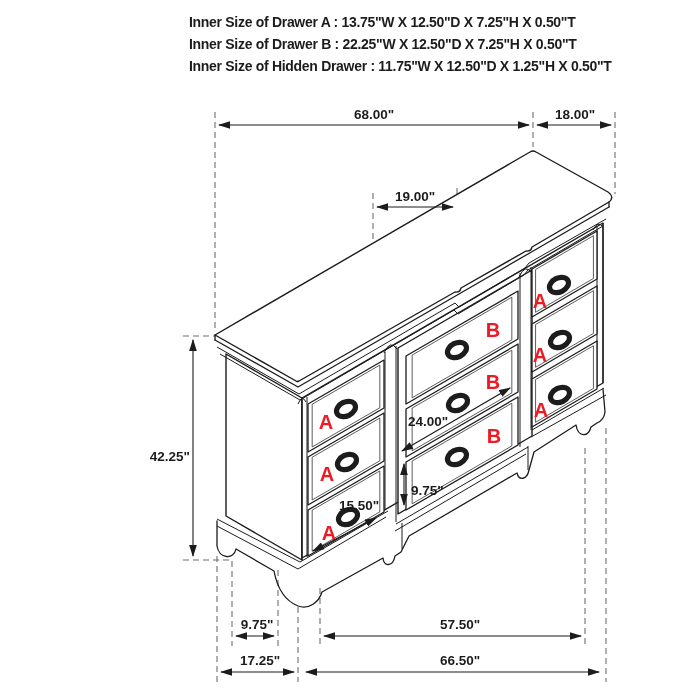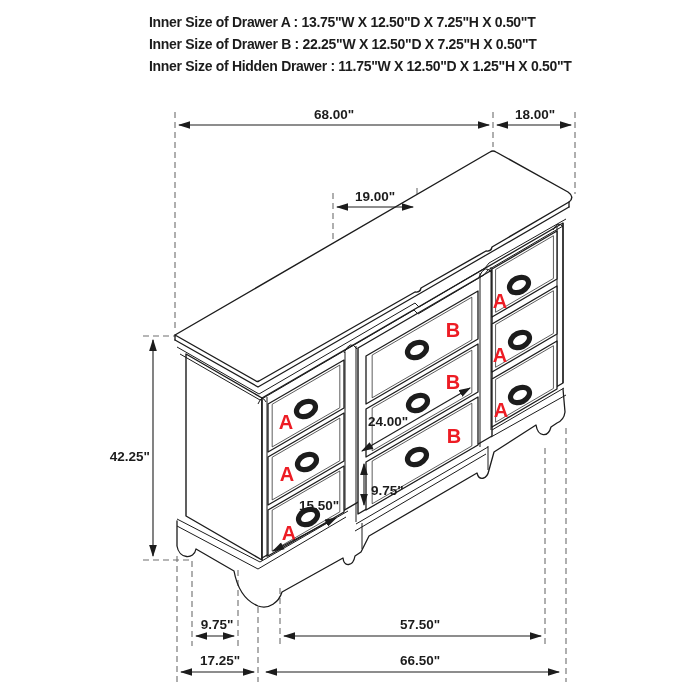--- a/index.html
+++ b/index.html
@@ -3,21 +3,21 @@
 <meta charset="utf-8">
 <style>
   :root{
     --c-line:#1c1c1c;
     --c-dash:#6e6e6e;
     --c-drawer_tag:#ed1c24;
     --c-background:#ffffff;
   }
   html,body{margin:0;padding:0;background:var(--c-background);}
   .stage{position:relative;width:604px;height:700px;background:var(--c-background);overflow:hidden;
-         font-family:"Liberation Sans",sans-serif;}
+         font-family:"Liberation Sans",sans-serif;margin-left:40px;}
   svg{position:absolute;left:0;top:0;}
   .ln{stroke:var(--c-line);fill:none;stroke-width:1.3;stroke-linejoin:round;stroke-linecap:round;}
   .lnthin{stroke:var(--c-line);fill:none;stroke-width:1;stroke-linejoin:round;}
   .face{fill:#ffffff;stroke:var(--c-line);stroke-width:1.4;stroke-linejoin:round;}
   .drw{fill:#ffffff;stroke:var(--c-line);stroke-width:1.3;stroke-linejoin:round;}
   .drw-in{fill:none;stroke:var(--c-line);stroke-width:0.8;}
   .dash{stroke:var(--c-dash);fill:none;stroke-width:1.1;stroke-dasharray:6 4;}
   .dim{stroke:var(--c-line);fill:none;stroke-width:1.1;}
   .handle{fill:none;stroke:var(--c-line);stroke-width:5.2;}
   .hdr{font-size:14px;font-weight:bold;fill:var(--c-line);letter-spacing:-0.3px;}

